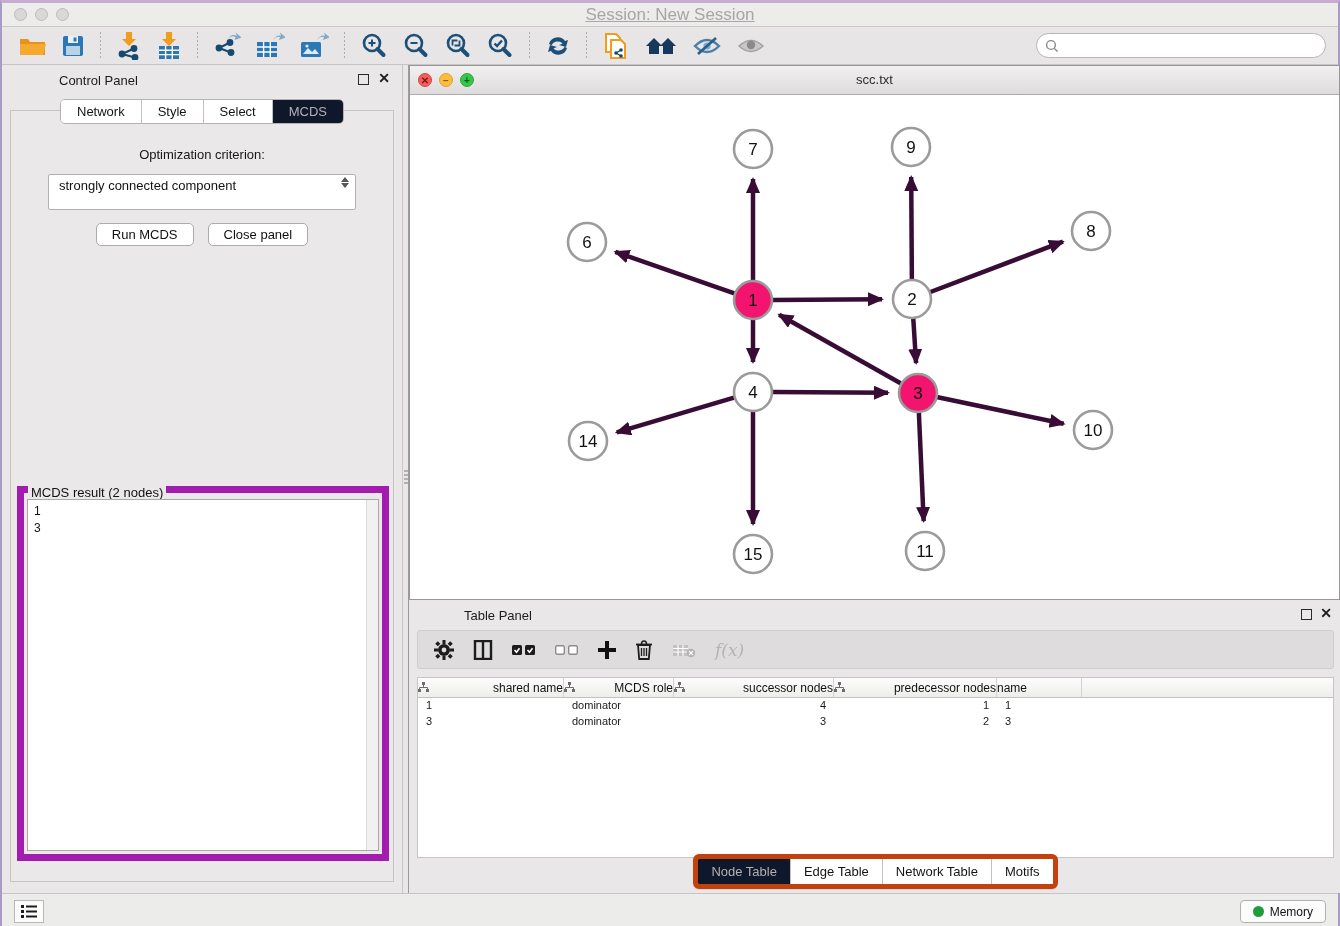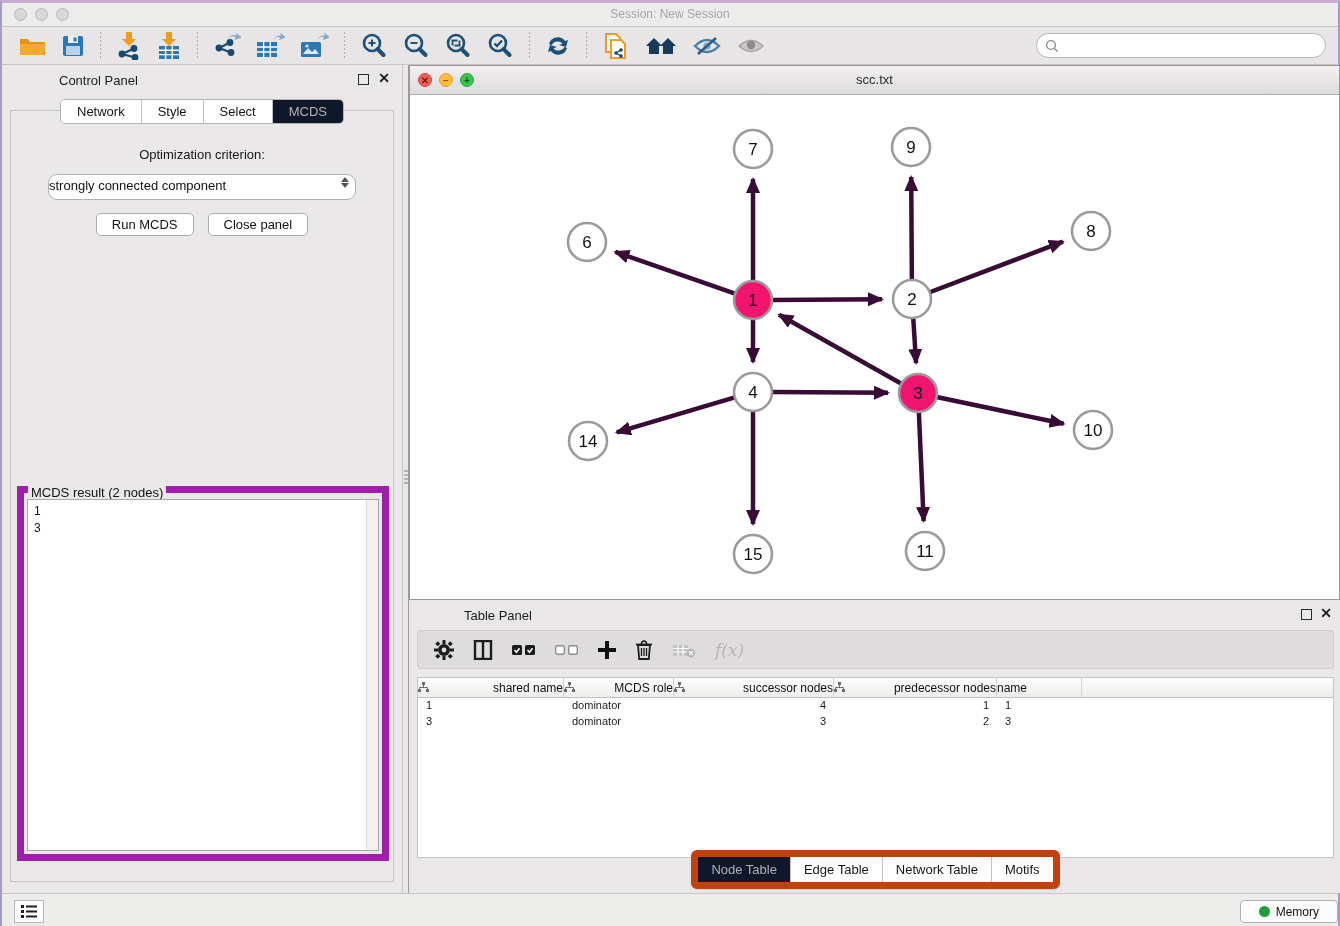--- a/index.html
+++ b/index.html
@@ -2,21 +2,21 @@
 <html><head>
 <meta charset="utf-8">
 <style>
   * { margin:0; padding:0; box-sizing:border-box; }
   html,body { width:1340px; height:926px; }
   body { font-family:"Liberation Sans", sans-serif; background:#e9e7e7; position:relative; overflow:hidden; }
   .app { position:absolute; inset:0; border:2px solid #a79ac6; border-top:3px solid #c9abd2; background:#e9e7e7; }
 
   
   .titlebar { position:absolute; left:0; top:0; width:100%; height:24px; background:#ececea; border-bottom:1px solid #c9c7c7; }
-  .titlebar .title { text-align:center; line-height:23px; font-size:12px; color:#a7a5a7; }
+  .titlebar .title { text-align:center; line-height:23px; font-size:17px; color:#a7a5a7;text-decoration:underline; }
   .tl-dot { position:absolute; top:5px; width:13px; height:13px; border-radius:50%; background:#d9d7d7; border:1px solid #bdbaba; }
 
   
   .toolbar { position:absolute; left:0; top:24px; width:100%; height:38px; background:#e7e5e5; border-bottom:1px solid #c6c4c4; display:flex; align-items:center; padding-left:10px; }
   .tbtn { height:30px; display:flex; align-items:center; justify-content:center; padding:0 7px; }
   .tsep { width:1px; height:28px; margin:0 8px; background-image:linear-gradient(#adadad 40%, transparent 40%); background-size:1px 4px; }
   .searchbox { position:absolute; right:12px; top:6px; width:290px; height:25px; background:#fff; border:1px solid #b7b5b5; border-radius:13px; display:flex; align-items:center; padding-left:8px; }
   .searchbox input { border:none; outline:none; flex:1; font-size:12px; font-family:"Liberation Sans",sans-serif; background:transparent; }
 
   
@@ -24,21 +24,21 @@
   .panel-head { position:relative; height:30px;margin-left:43px; }
   .panel-head .ptitle { position:absolute; left:14px; top:8px; font-size:13px; color:#1c1c1c; }
   .float-btn { position:absolute; top:9px; width:11px; height:11px; border:1.5px solid #2a2a2a; background:transparent; }
   .close-btn { position:absolute; top:6px; font-size:14px; font-weight:bold; color:#1c1c1c; line-height:14px; }
   .seg-tabs { position:absolute; left:50%; transform:translateX(-50%); top:34px; display:flex; border:1px solid #b4b2b2; border-radius:5px; overflow:hidden; background:#fff; z-index:3; }
   .seg { padding:4px 16px; font-size:13px; color:#141414; background:#fff; border-right:1px solid #c3c1c1; }
   .seg:last-child { border-right:none; }
   .seg.disabled { color:#b3b1b1; background:#0f172a; }
   .mcds-box { position:absolute; left:8px; top:45px; width:384px; height:832px; max-height:none; border:1px solid #c6c4c4; background:#eae8e8; height:772px; }
   .opt-label { margin-top:36px; text-align:center; font-size:13px; color:#161616; }
-  .combo { position:relative; margin:12px auto 0; width:308px; height:26px; background:#fff; border:1px solid #b2b0b0; border-radius:9px; font-size:13px; color:#111; line-height:21px; }
+  .combo { position:relative; margin:12px auto 0; width:308px; height:36px; background:#fff; border:1px solid #b2b0b0; border-radius:2px; font-size:13px; color:#111; line-height:21px; padding-left:10px; }
   .combo .steppers { position:absolute; right:6px; top:2px; display:flex; flex-direction:column; gap:1px; }
   .chev { width:0; height:0; border-left:4px solid transparent; border-right:4px solid transparent; }
   .chev.up { border-bottom:5px solid #555; }
   .chev.down { border-top:5px solid #555; }
   .btn-row { margin-top:13px; display:flex; justify-content:center; gap:14px; }
   .mac-btn { background:#fff; border:1px solid #adabab; border-radius:5px; font-size:13px; color:#111; padding:3px 15px; font-family:"Liberation Sans",sans-serif; }
   .result-fieldset { position:absolute; left:6px; top:375px; width:372px; height:375px; border:7px solid #a21caf; background:#eae8e8; }
   .result-legend { position:absolute; left:4px; top:-8px; background:#eae8e8; padding:0 3px; font-size:13px; color:#111; }
   .result-area { position:absolute; left:3px; top:6px; right:3px; bottom:3px; background:#fff; border:1px solid #a9a7a7; font-size:12px; color:#111; padding:3px 0 0 6px; line-height:17px; }
   .result-scroll { position:absolute; right:0; top:0; bottom:0; width:12px; background:#f2f0f0; border-left:1px solid #dddbdb; }
@@ -62,27 +62,27 @@
   .tp-toolbar { position:absolute; left:8px; right:8px; top:30px; height:39px; background:#dedcdc; border:1px solid #cfcdcd; border-radius:3px; display:flex; align-items:center; gap:19px; padding-left:16px; }
   .tp-icon { display:flex; align-items:center; }
   .fx-label { font-family:"DejaVu Serif", serif; font-style:italic; font-size:17px; color:#b5b3b3; }
   .dtable { position:absolute; left:8px; right:8px; top:77px; bottom:35px; background:#fff; border:1px solid #c6c4c4; overflow:hidden; }
   .thead { display:flex; height:20px; background:linear-gradient(#fdfdfd,#ededeb); border-bottom:1px solid #c2c0c0; font-size:12px; color:#111; }
   .th { display:flex; align-items:center; justify-content:space-between; gap:5px; border-right:1px solid #d4d2d2; }
   .trow { display:flex; height:16px; font-size:11px; color:#1a1a1a; }
   .td { padding:1px 8px 0 8px; }
   .t-left { text-align:left; } .t-right { text-align:right; }
   .tab-strip { position:absolute; left:0; right:0; bottom:4px; display:flex; justify-content:center; }
-  .bseg { display:flex; border:7px solid #c2410c; border-radius:6px; overflow:hidden; background:#fff; box-shadow:0 1px 1px rgba(0,0,0,0.08);text-align:right; }
+  .bseg { display:flex; border:5px solid #c2410c; border-radius:6px; overflow:hidden; background:#fff; box-shadow:0 1px 1px rgba(0,0,0,0.08);text-align:right; }
   .bseg .seg { padding:5px 13px; }
 
   
   .statusbar { position:absolute; left:0; top:890px; width:100%; height:34px; background:#ececea; border-top:1px solid #c6c4c4; }
   .list-btn { position:absolute; left:12px; top:6px; width:30px; height:23px; background:#fcfcfc; border:1px solid #b9b7b7; display:flex; align-items:center; justify-content:center; }
-  .mem-btn { position:absolute; right:0; top:6px; height:23px; background:#fcfcfc; border:1px solid #b2b0b0; border-radius:4px; display:flex; align-items:center; gap:6px; padding:0 18px; font-size:12px; color:#111; }
+  .mem-btn { position:absolute; right:12px; top:6px; height:23px; background:#fcfcfc; border:1px solid #b2b0b0; border-radius:4px; display:flex; align-items:center; gap:6px; padding:0 12px; font-size:12px; color:#111; }
   .mem-dot { width:11px; height:11px; border-radius:50%; background:#1f9d3a; }
 
   svg { display:block; }
 </style>
 </head>
 <body>
 
 <div class="app">
 
   <div class="titlebar">

